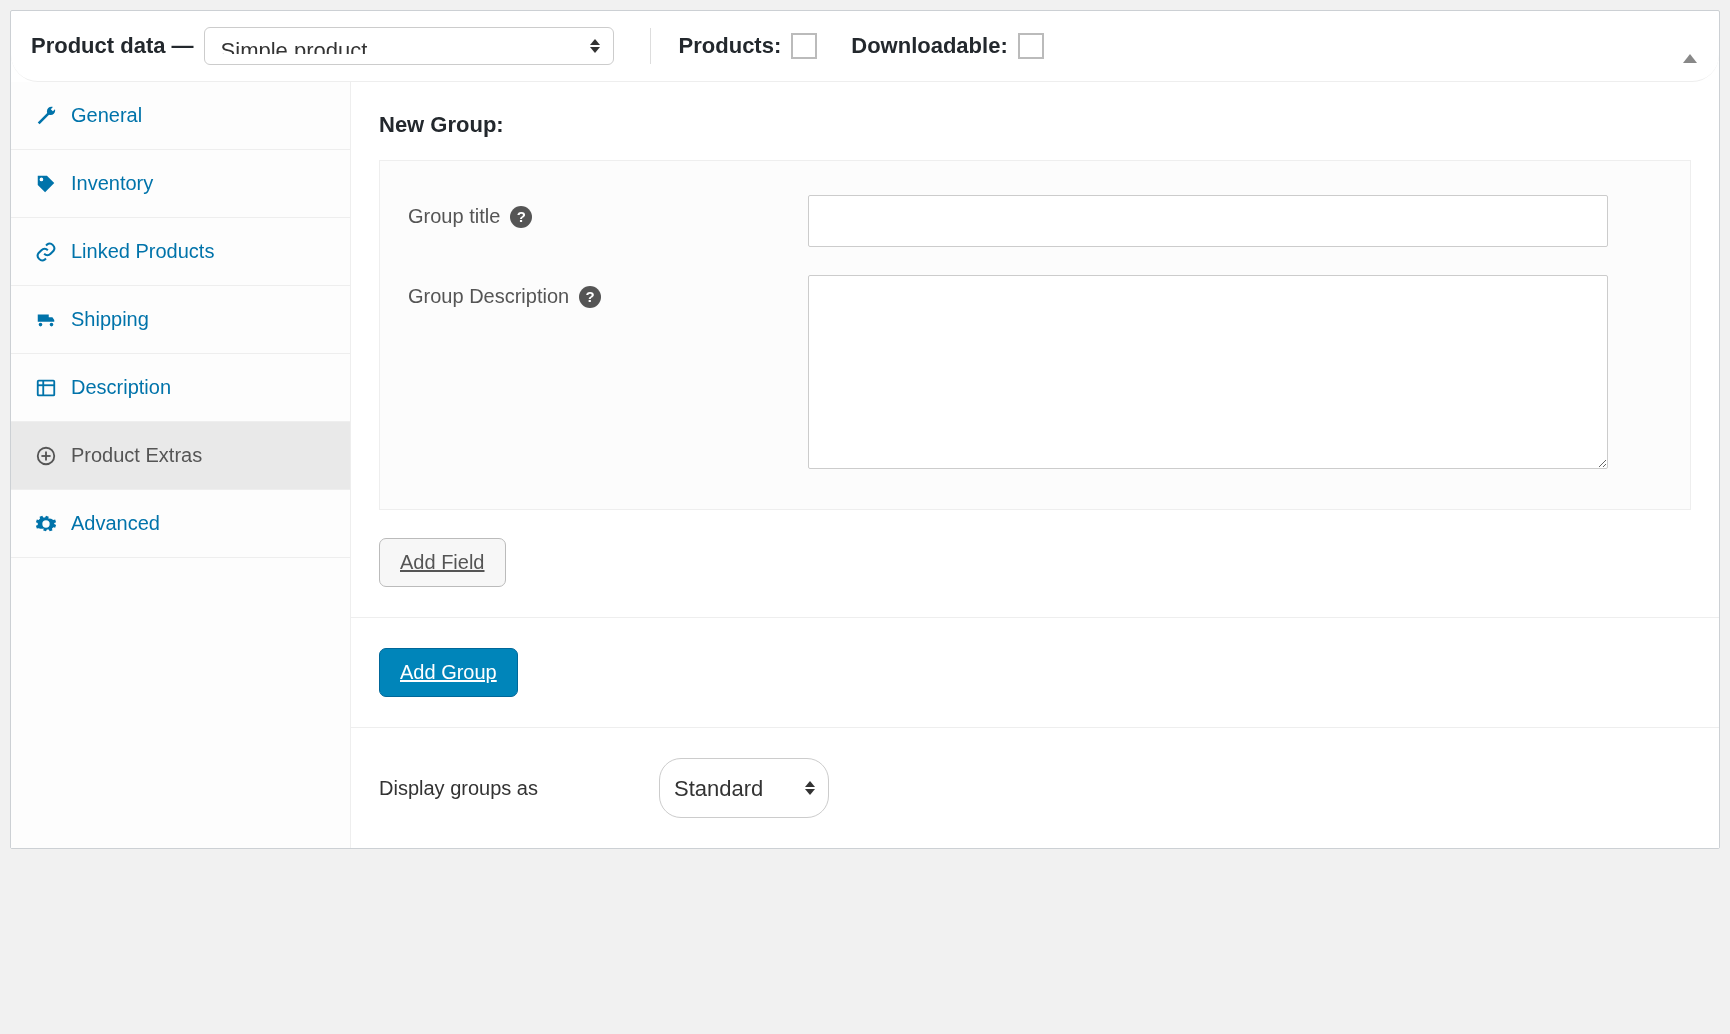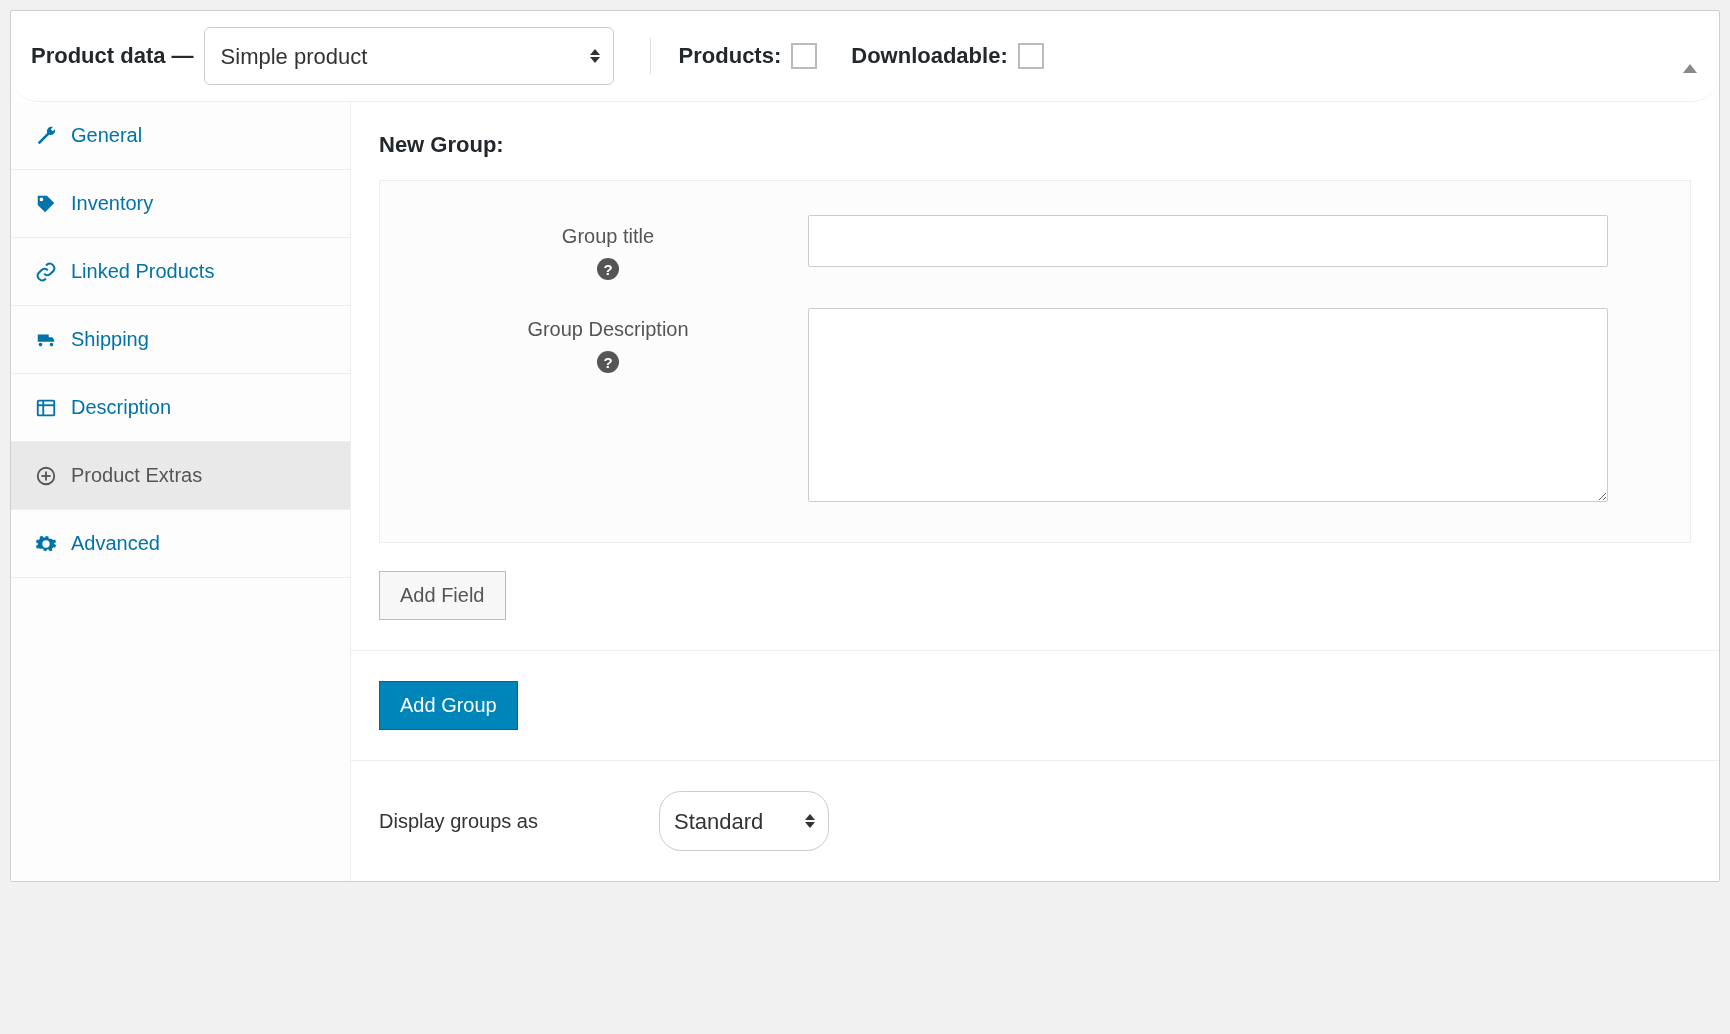--- a/index.html
+++ b/index.html
@@ -35,21 +35,21 @@
     align-items: center;
   }
   .type-select, .std-select {
     font-size: 22px;
     padding: 10px 46px 10px 16px;
     border: 1px solid #ccc;
     border-radius: 6px;
     background: #fff;
     appearance: none;
     -webkit-appearance: none;
-    height: 58px;
+    height: 38px;
     min-width: 410px;
     color: #333;
   }
   .std-select {
     font-size: 22px;
     min-width: 170px;
     height: 60px;
     padding: 8px 40px 8px 14px;
     border-radius: 22px;
   }
@@ -146,21 +146,20 @@
   }
   .form-row:last-child { margin-bottom: 0; }
   .form-label {
     width: 400px;
     font-size: 20px;
     color: #555;
     display: flex;
     align-items: center;
     gap: 10px;
     padding-top: 10px;
-    flex-direction: column;
   }
   .help-badge {
     width: 22px; height: 22px;
     border-radius: 50%;
     background: #555;
     color: #fff;
     display: inline-flex;
     align-items: center;
     justify-content: center;
     font-size: 15px;
@@ -182,22 +181,23 @@
     border: 1px solid #ccc;
     border-radius: 2px;
     padding: 10px 12px;
     font-size: 18px;
     resize: both;
   }
   .btn {
     display: inline-block;
     font-size: 20px;
     padding: 12px 20px;
-    border-radius: 0;
+    border-radius: 7px;
     cursor: pointer;
+    text-decoration: underline;
   }
   .btn-secondary {
     background: #f7f7f7;
     border: 1px solid #bbb;
     color: #555;
   }
   .btn-primary {
     background: #0085ba;
     border: 1px solid #006799;
     color: #fff;

